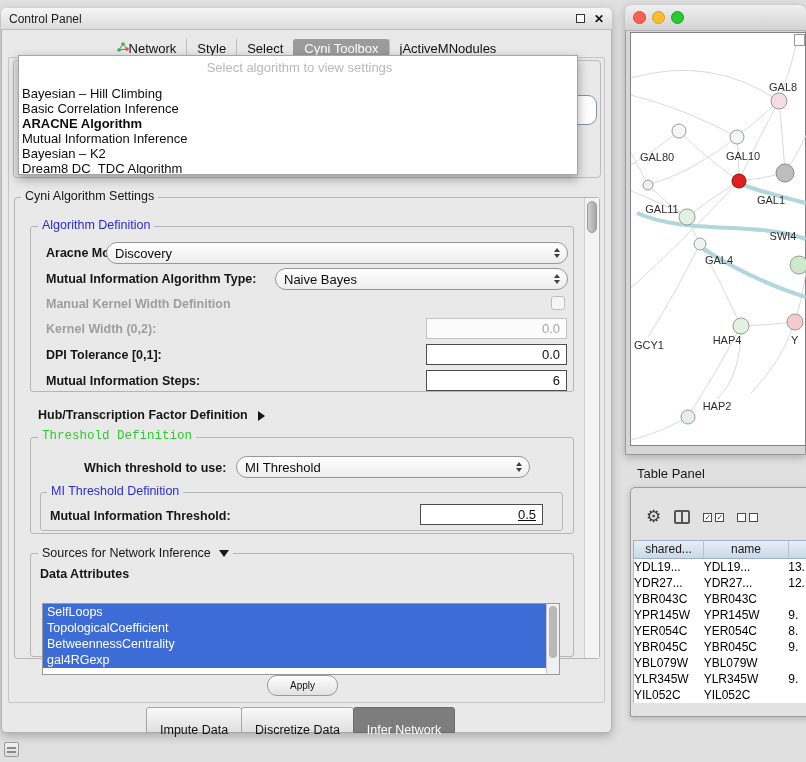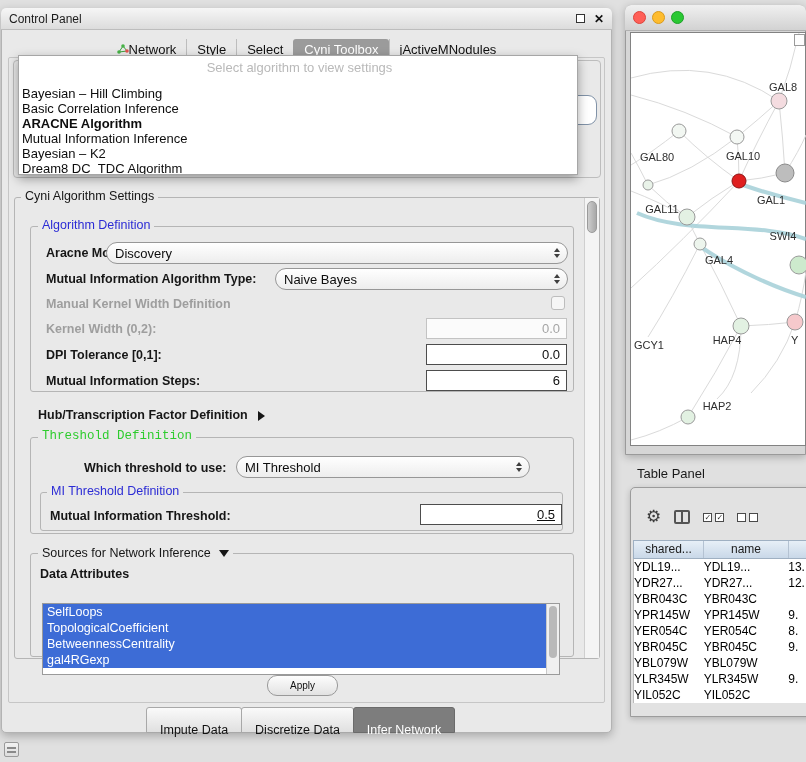--- a/index.html
+++ b/index.html
@@ -13,21 +13,21 @@
   .cp-titlebar { position:absolute; left:1px; top:8px; width:611px; height:22px;
     background:linear-gradient(#f6f6f6,#dcdcdc); border-bottom:1px solid #bdbdbd;
     border-radius:5px 5px 0 0; display:flex; align-items:center; padding:0 8px;
     font-size:12px; color:#1c1c1c; }
   .cp-winbtns { margin-left:auto; display:flex; align-items:center; gap:9px; }
   .float-sq { display:inline-block; width:9px; height:9px; border:1.5px solid #333; background:#fff; }
   .close-x { font-size:12px; font-weight:bold; color:#111; line-height:12px; }
 
   .cp-tabs { position:absolute; left:1px; top:39px; width:611px; height:20px;
     display:flex; justify-content:center; align-items:center; font-size:13px; color:#111; }
-  .cp-tab { display:flex; align-items:center; gap:0; padding:2px 10px; height:20px;
+  .cp-tab { display:flex; align-items:flex-start; gap:0; padding:2px 10px; height:20px;
     border-left:1px solid #bdbdbd; cursor:default; white-space:nowrap; }
   .cp-tab:first-child { border-left:none; }
   .cp-tab.selected { background:#9b9b9b; color:#fff; border-radius:3px; border-left-color:transparent; }
   .tabicon { display:inline-flex; }
 
   .cp-content { position:absolute; left:8px; top:57px; width:597px; height:646px;
     border:1px solid #c6c6c6; background:#e9e9e9; border-radius:2px; }
 
   
   .frag-group { position:absolute; left:13px; top:60px; width:588px; height:118px;
@@ -255,21 +255,21 @@
     <span class="spin">
         <i class="up"></i>
         <i class="down"></i>
       </span>
   </div>
 
   <div class="gbox" style="left:40px; top:492px; width:523px; height:39px;"></div>
   <div class="gbox-label blue" style="left:47px; top:485px;">MI Threshold Definition</div>
 
   <div class="flabel" style="left:50px; top:509px;">Mutual Information Threshold:</div>
-  <div class="tfield" style="left:420px; top:504px; width:142px; height:21px;text-decoration:underline;">0.5</div>
+  <div class="tfield" style="left:420px; top:504px; width:123px; height:21px;text-decoration:underline;">0.5</div>
 
   <div class="gbox" style="left:30px; top:553px; width:544px; height:104px;"></div>
   <div class="gbox-label" style="left:38px; top:547px;">
     <span>Sources for Network Inference</span><span class="tri-down"></span>
   </div>
 
   <div class="flabel" style="left:40px; top:567px;">Data Attributes</div>
 
   <div class="attr-list">
     <div class="attr-scroll">

